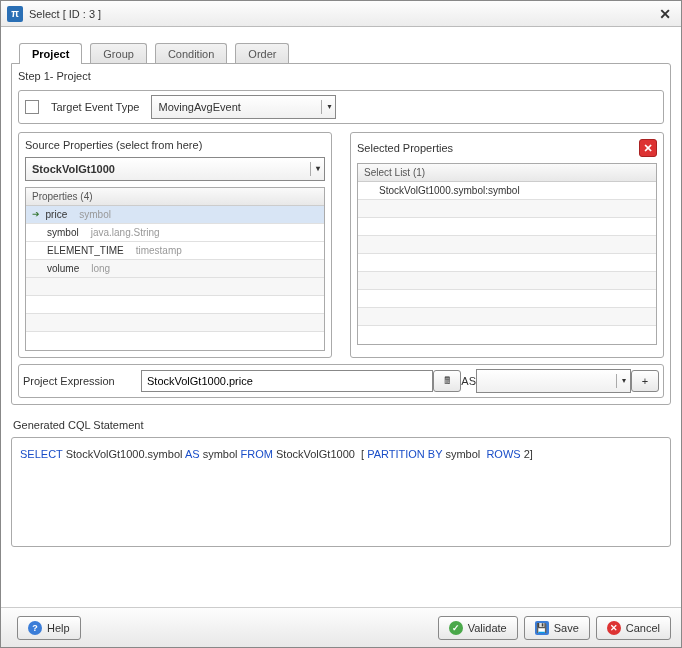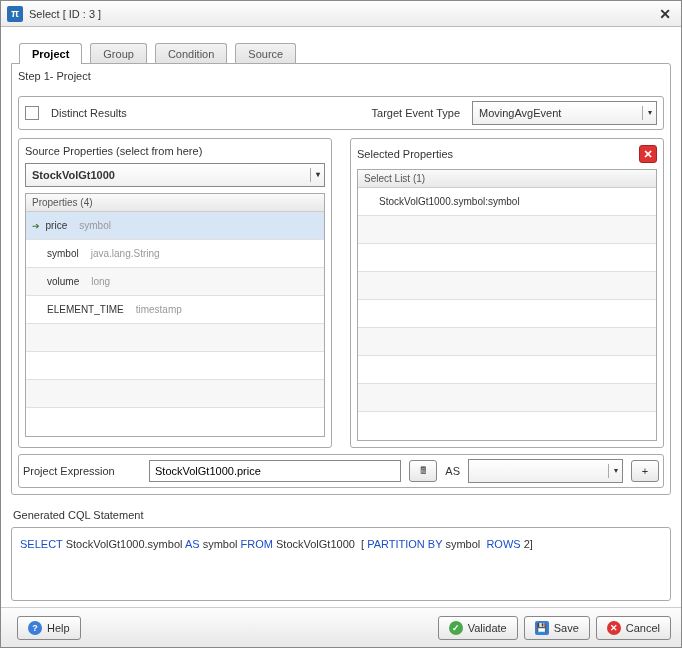--- a/index.html
+++ b/index.html
@@ -7,39 +7,39 @@
 .dialog{width:682px;height:648px;border:1px solid #888;background:#fff;position:relative;display:flex;flex-direction:column}
 .titlebar{height:26px;background:linear-gradient(#fdfdfd,#ececec);border-bottom:1px solid #bbb;display:flex;align-items:center;padding:0 6px}
 .titleicon{width:16px;height:16px;background:#2a6fb5;color:#fff;font-size:10px;font-weight:bold;display:flex;align-items:center;justify-content:center;border-radius:2px;margin-right:6px}
 .titletext{font-weight:normal;font-size:11px;flex:1}
 .closebtn{font-size:14px;font-weight:bold;cursor:pointer;padding:2px 4px}
 .content{flex:1;padding:16px 10px 6px 10px;overflow:hidden;display:flex;flex-direction:column}
 .tabs{display:flex;padding-left:8px}
 .tab{padding:4px 12px;border:1px solid #aaa;border-bottom:none;background:linear-gradient(#f2f2f2,#e2e2e2);margin-right:8px;border-radius:3px 3px 0 0;cursor:pointer;font-size:11px;color:#555}
 .tab.active{background:#fff;font-weight:bold;color:#000;position:relative;z-index:2}
 .tabbody{border:1px solid #aaa;border-radius:0 3px 3px 3px;padding:6px;margin-top:-1px;background:#fff;position:relative;z-index:1}
-.steptitle{font-size:11px;margin-bottom:14px}
+.steptitle{font-size:11px;margin-bottom:8px}
 .row{display:flex;align-items:center;margin-bottom:8px;gap:6px}
 .chk{width:14px;height:14px;border:1px solid #888;background:#fff;margin-right:6px}
 .label{font-size:11px}
 .select{height:24px;border:1px solid #888;background:linear-gradient(#fff,#f0f0f0);display:flex;align-items:center;padding:0 6px;position:relative;font-size:11px}
 .select::after{content:"▾";position:absolute;right:4px;font-size:8px;border-left:1px solid #aaa;padding-left:5px;height:14px;line-height:14px}
 .cols{display:flex;gap:18px}
 .panel{flex:1;border:1px solid #aaa;border-radius:3px;padding:6px;background:#fff}
 .panelhdr{font-size:11px;margin-bottom:6px;display:flex;align-items:center;justify-content:space-between}
 .xicon{width:18px;height:18px;background:#d33;border-radius:3px;display:flex;align-items:center;justify-content:center;color:#fff;font-weight:bold;font-size:11px;cursor:pointer;border:1px solid #a22}
 .tbl{border:1px solid #aaa;background:#fff}
 .tblhdr{background:linear-gradient(#fafafa,#e8e8e8);border-bottom:1px solid #ccc;font-size:10px;color:#555;padding:3px 6px}
-.tblrow{border-bottom:1px solid #e0e0e0;padding:3px 6px;font-size:10px;color:#666;height:28px;display:flex;align-items:center}
+.tblrow{border-bottom:1px solid #e0e0e0;padding:3px 6px;font-size:10px;color:#666;height:18px;display:flex;align-items:flex-start}
 .tblrow.sel{background:#d8e5f5;color:#333}
 .tblrow.alt{background:#f7f7f7}
 .tblrow .propname{color:#333;margin-right:12px}
 .tblrow .proptype{color:#999}
 .arrow{color:#3a7a3a;margin-right:6px;font-size:9px}
-.exprrow{display:flex;align-items:center;gap:8px;margin-top:6px;border:1px solid #aaa;border-radius:3px;padding:4px}
+.exprrow{display:flex;align-items:center;margin-top:6px;border:1px solid #aaa;border-radius:3px;padding:4px}
 .textin{height:22px;border:1px solid #888;padding:0 5px;font-size:11px;background:#fff}
 .iconbtn{width:28px;height:22px;border:1px solid #888;background:linear-gradient(#fff,#e8e8e8);border-radius:3px;display:flex;align-items:center;justify-content:center;font-size:11px;cursor:pointer}
 .cqlhdr{font-size:11px;margin:14px 0 6px 2px}
 .cqlbox{border:1px solid #aaa;border-radius:3px;padding:8px;height:110px;background:#fff;font-size:11px;line-height:1.5}
 .kw{color:#1a4ec8}
 .buttonbar{height:40px;border-top:1px solid #ccc;background:linear-gradient(#fdfdfd,#e8e8e8);display:flex;align-items:center;padding:0 10px}
 .btn{height:24px;border:1px solid #888;border-radius:3px;background:linear-gradient(#fff,#e8e8e8);padding:0 10px;display:flex;align-items:center;gap:5px;cursor:pointer;font-size:11px;margin-left:6px}
 .btn .ic{width:14px;height:14px;border-radius:50%;display:flex;align-items:center;justify-content:center;font-size:9px;font-weight:bold}
 .ic.q{background:#3b7dd8;color:#fff}
 .ic.ok{background:#4aa84a;color:#fff}
@@ -56,29 +56,28 @@
     <div class="titletext">Select [ ID : 3 ]</div>
     <div class="closebtn">✕</div>
   </div>
 
   <div class="content">
 
     <div class="tabs">
       <div class="tab active">Project</div>
       <div class="tab">Group</div>
       <div class="tab">Condition</div>
-      <div class="tab">Source</div>
+      <div class="tab">Order</div>
     </div>
 
     <div class="tabbody">
       <div class="steptitle">Step 1- Project</div>
 
       <div class="row" style="border:1px solid #aaa;border-radius:3px;padding:4px 6px">
         <div class="chk"></div>
-        <div class="label" style="flex:1">Distinct Results</div>
         <div class="label" style="margin-right:6px">Target Event Type</div>
         <div class="select" style="width:185px">
           <span>MovingAvgEvent</span>
         </div>
       </div>
 
       <div class="cols">
         <div class="panel">
           <div class="panelhdr">Source Properties (select from here)</div>
           <div class="select" style="width:100%;margin-bottom:6px;font-weight:bold">
@@ -89,29 +88,29 @@
             <div class="tblrow sel">
               <span class="arrow">➔</span>
               <span class="propname">price</span>
               <span class="proptype">symbol</span>
             </div>
             <div class="tblrow">
               <span style="width:15px"></span>
               <span class="propname">symbol</span>
               <span class="proptype">java.lang.String</span>
             </div>
+            <div class="tblrow">
+              <span style="width:15px"></span>
+              <span class="propname">ELEMENT_TIME</span>
+              <span class="proptype">timestamp</span>
+            </div>
             <div class="tblrow alt">
               <span style="width:15px"></span>
               <span class="propname">volume</span>
               <span class="proptype">long</span>
-            </div>
-            <div class="tblrow">
-              <span style="width:15px"></span>
-              <span class="propname">ELEMENT_TIME</span>
-              <span class="proptype">timestamp</span>
             </div>
             <div class="tblrow alt"></div>
             <div class="tblrow"></div>
             <div class="tblrow alt"></div>
             <div class="tblrow" style="border-bottom:none"></div>
           </div>
         </div>
 
         <div class="panel">
           <div class="panelhdr">

